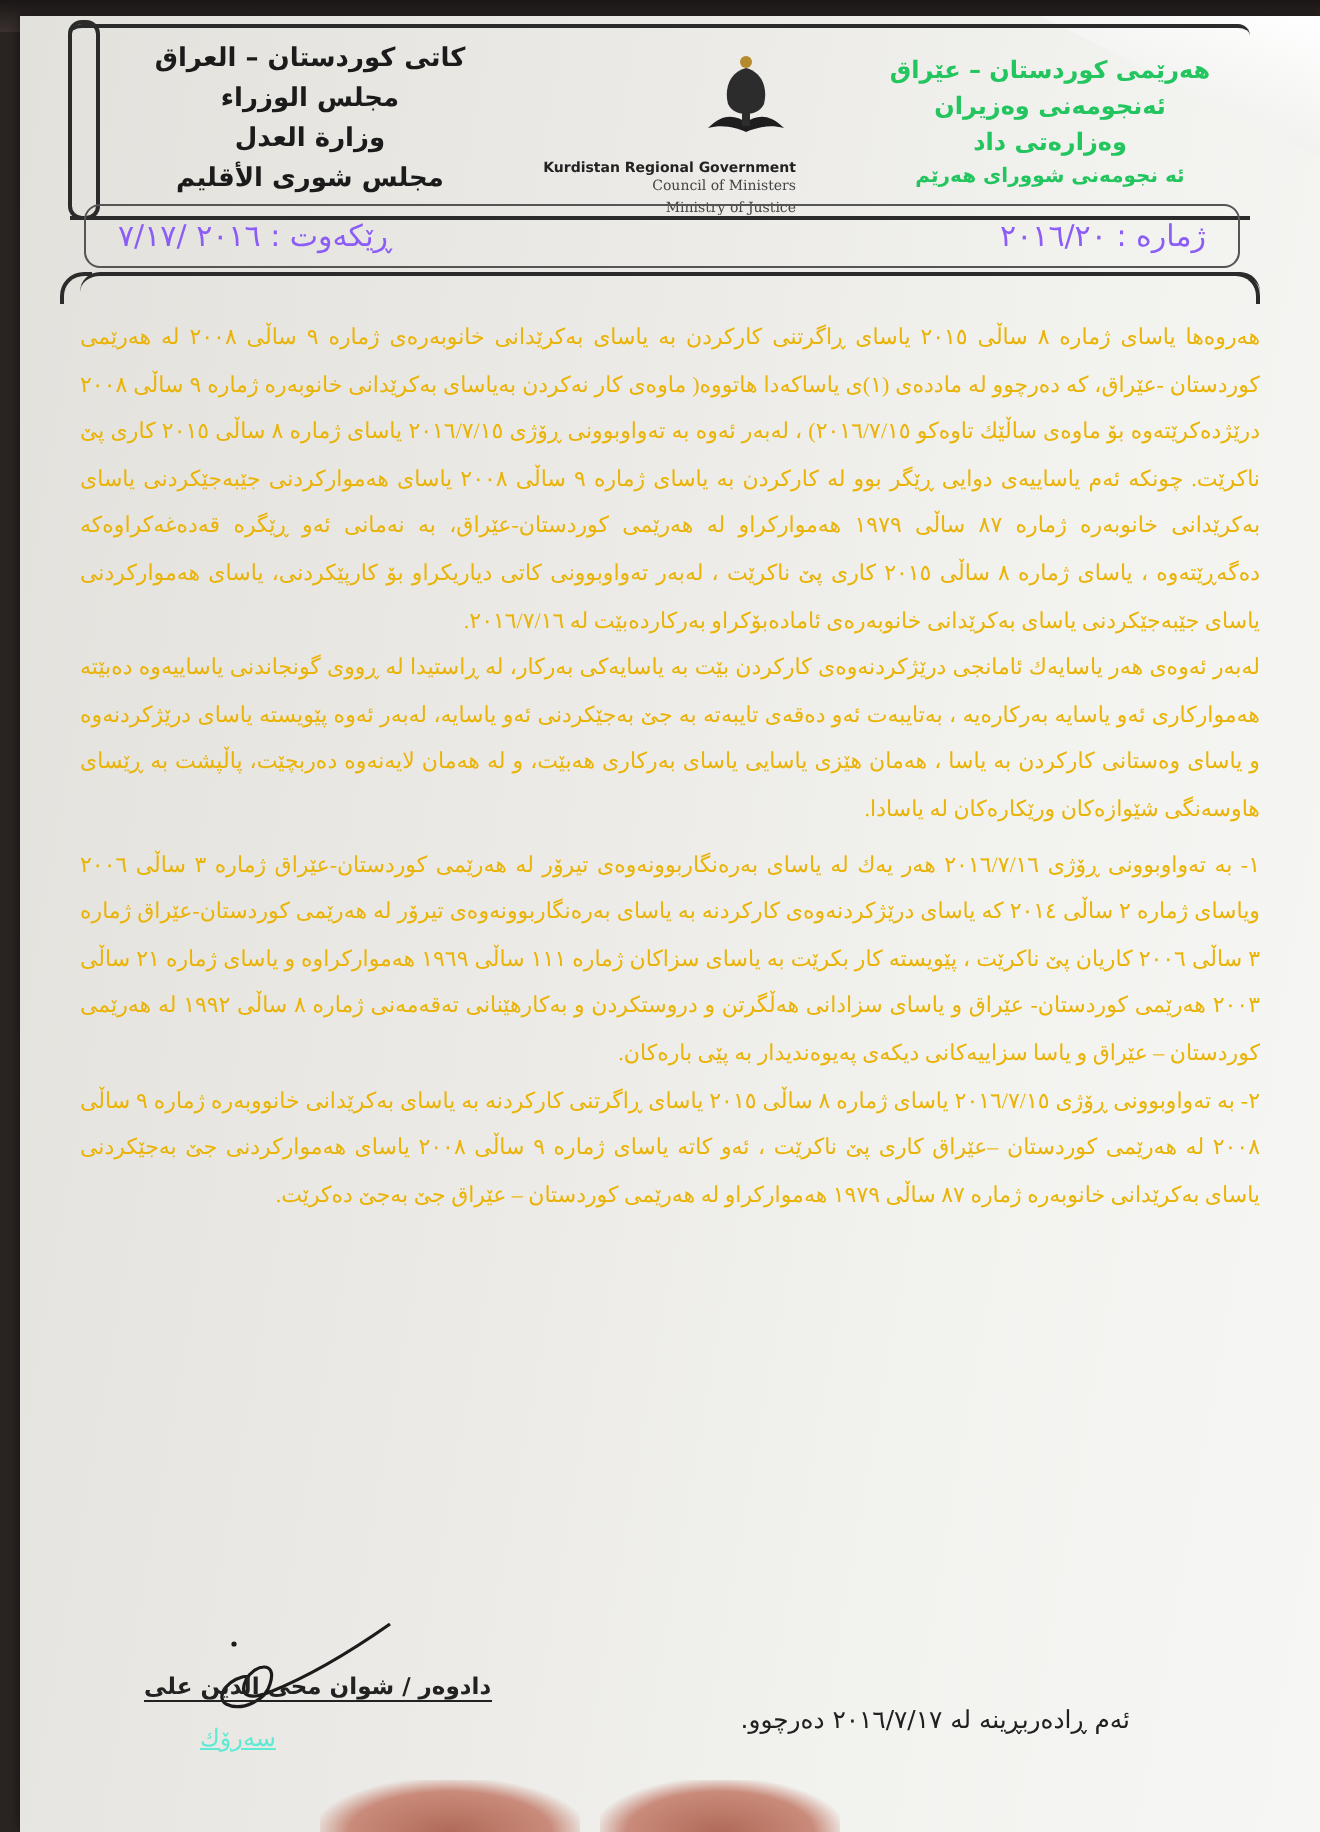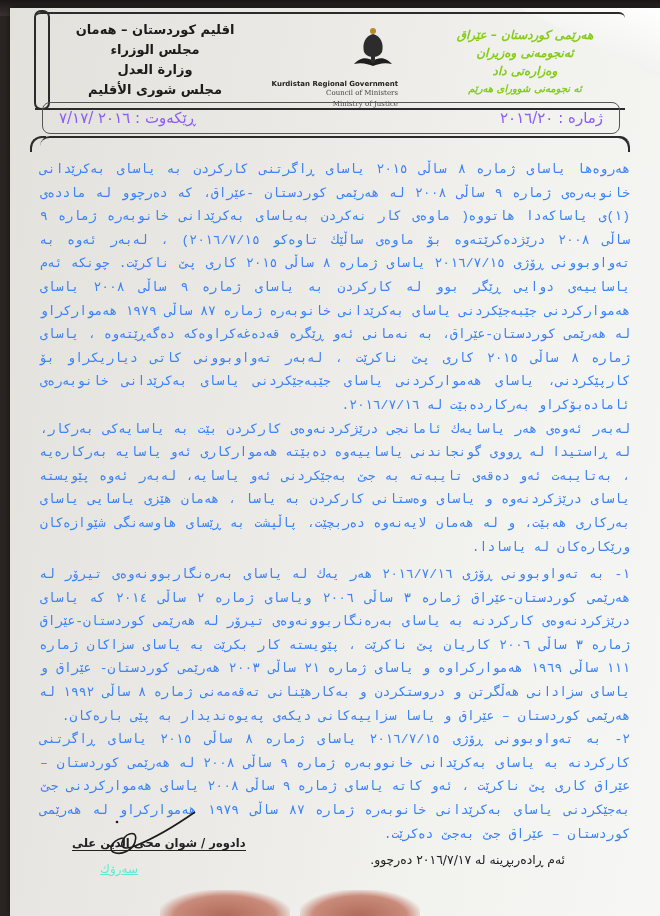--- a/index.html
+++ b/index.html
@@ -40,21 +40,21 @@
   }
   .header-left {
     position:absolute; left:70px; top:20px; width:170px;
     text-align:center; direction:rtl; color:#1b1b1b;
     font-family:"DejaVu Sans", sans-serif; font-weight:bold;
   }
   .header-left div { line-height:20px; font-size:13px; }
   .header-left .small { font-size:13px; }
   .header-right {
     position:absolute; right:40px; top:26px; width:190px;
-    text-align:center; direction:rtl; color:#84cc16; font-weight:bold;font-style:italic;
+    text-align:center; direction:rtl; color:#22c55e; font-weight:bold;
   }
   .header-right div { line-height:18px; font-size:12px; }
   .header-right .small { font-size:10px; }
   .emblem-wrap {
     position:absolute; left:262px; top:26px; width:136px; text-align:right;
     font-family:"DejaVu Serif", serif; color:#333;
   }
   .emblem { width:50px; height:46px; margin:0 auto 4px; }
   .krg { font-family:"DejaVu Sans", sans-serif; font-weight:bold; font-size:7px; color:#222; }
   .sub-en { font-size:7px; color:#444; line-height:11px; }
@@ -71,22 +71,22 @@
   .body-top-line {
     position:absolute; left:40px; top:136px; width:590px; height:10px;
     border-top:2px solid #2b2b2b; border-radius:10px 10px 0 0;
   }
   .corner-l { position:absolute; left:30px; top:136px; width:14px; height:14px; border-left:2px solid #2b2b2b; border-top:2px solid #2b2b2b; border-radius:12px 0 0 0; }
   .corner-r { position:absolute; right:30px; top:136px; width:14px; height:14px; border-right:2px solid #2b2b2b; border-top:2px solid #2b2b2b; border-radius:0 12px 0 0; }
 
   
   .body {
     position:absolute; left:40px; top:158px; width:590px;
-    direction:rtl; text-align:justify; color:#3b82f6;
-    font-family:Liberation Mono, monospace; font-size:13px; line-height:23.6px;
+    direction:rtl; text-align:justify; color:#eab308;
+    font-family:Liberation Serif, serif; font-size:11px; line-height:23.6px;
   }
   .para { margin:0; text-indent:0; }
   .para.bold { font-weight:bold; }
   .sp { height:4px; }
   .sig-svg { position:absolute; left:95px; top:808px; }
   .sign-title { position:absolute; left:100px; top:862px; font-size:12px; text-decoration:underline; direction:rtl; color:#5eead4; }
   .sign-name { position:absolute; left:72px; top:836px; font-size:11.5px; font-weight:bold; direction:rtl; border-bottom:1px solid #222; color:#222; }
   .issued {
     position:absolute; right:95px; top:848px; direction:rtl;
     font-size:12.4px; line-height:24px; color:#202020;
@@ -100,21 +100,21 @@
 <div class="paper">
   <div class="fold"></div>
   <div class="bottom-hand"></div>
   <div class="bottom-hand h2"></div>
 </div>
 
 <div class="scroll-roll"></div>
 <div class="header-frame"></div>
 
 <div class="header-left">
-  <div>اقليم كوردستان – هەمان</div>
+  <div>کاتی كوردستان – العراق</div>
   <div>مجلس الوزراء</div>
   <div>وزارة العدل</div>
   <div class="small">مجلس شورى الأقليم</div>
 </div>
 
 <div class="emblem-wrap">
   <svg class="emblem" viewBox="0 0 50 46">
     <circle cx="25" cy="5" r="3" fill="#b48a2c"></circle>
     <path d="M25 8 C17 10 14 18 16 26 C18 30 22 31 25 31 C28 31 32 30 34 26 C36 18 33 10 25 8Z" fill="#2c2c2c"></path>
     <path d="M6 38 C14 30 20 32 25 35 C30 32 36 30 44 38 C36 36 30 38 25 40 C20 38 14 36 6 38Z" fill="#1e1e1e"></path>

